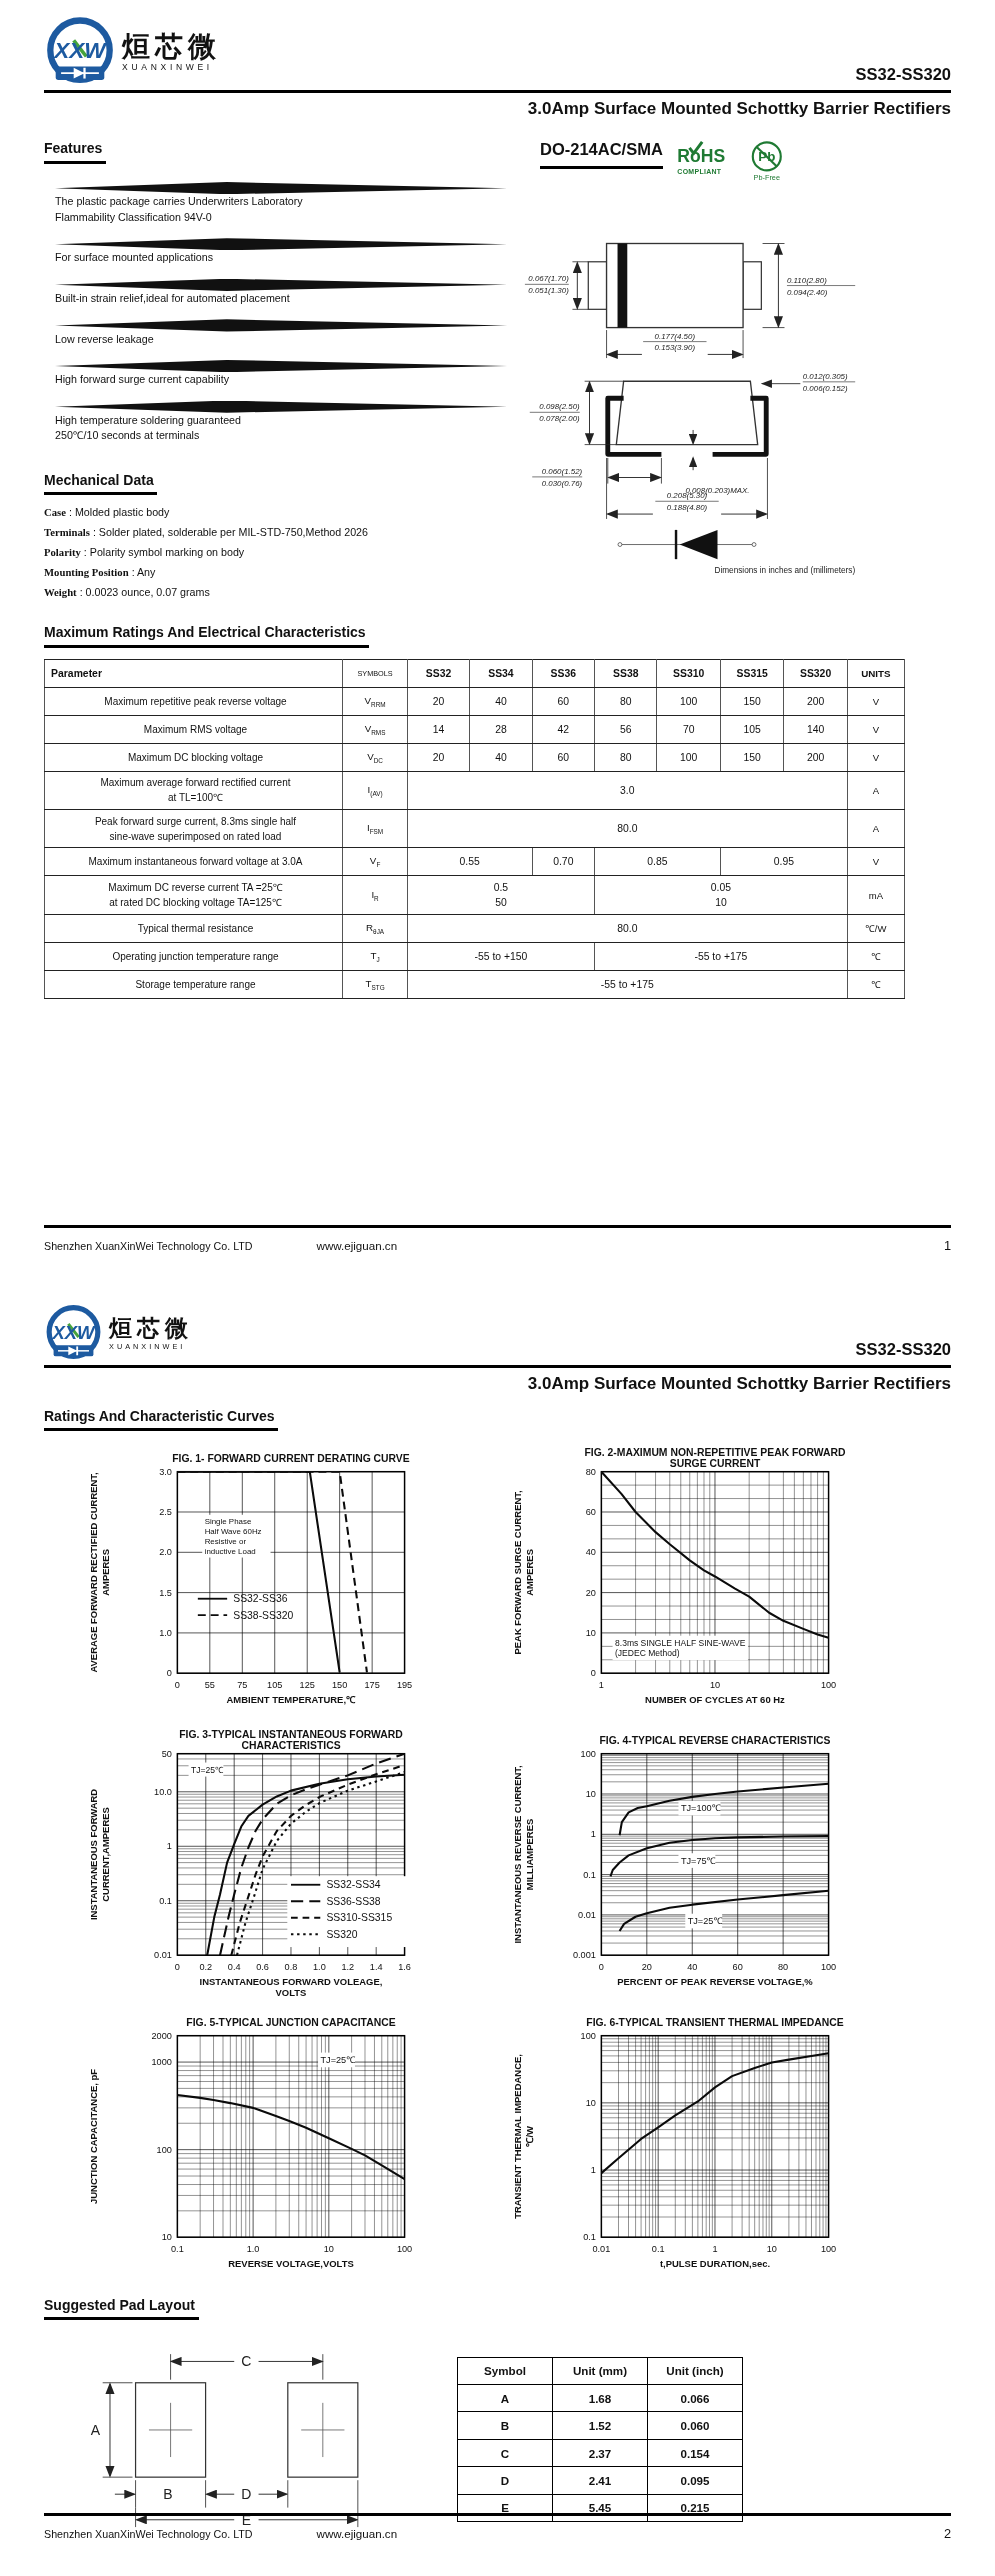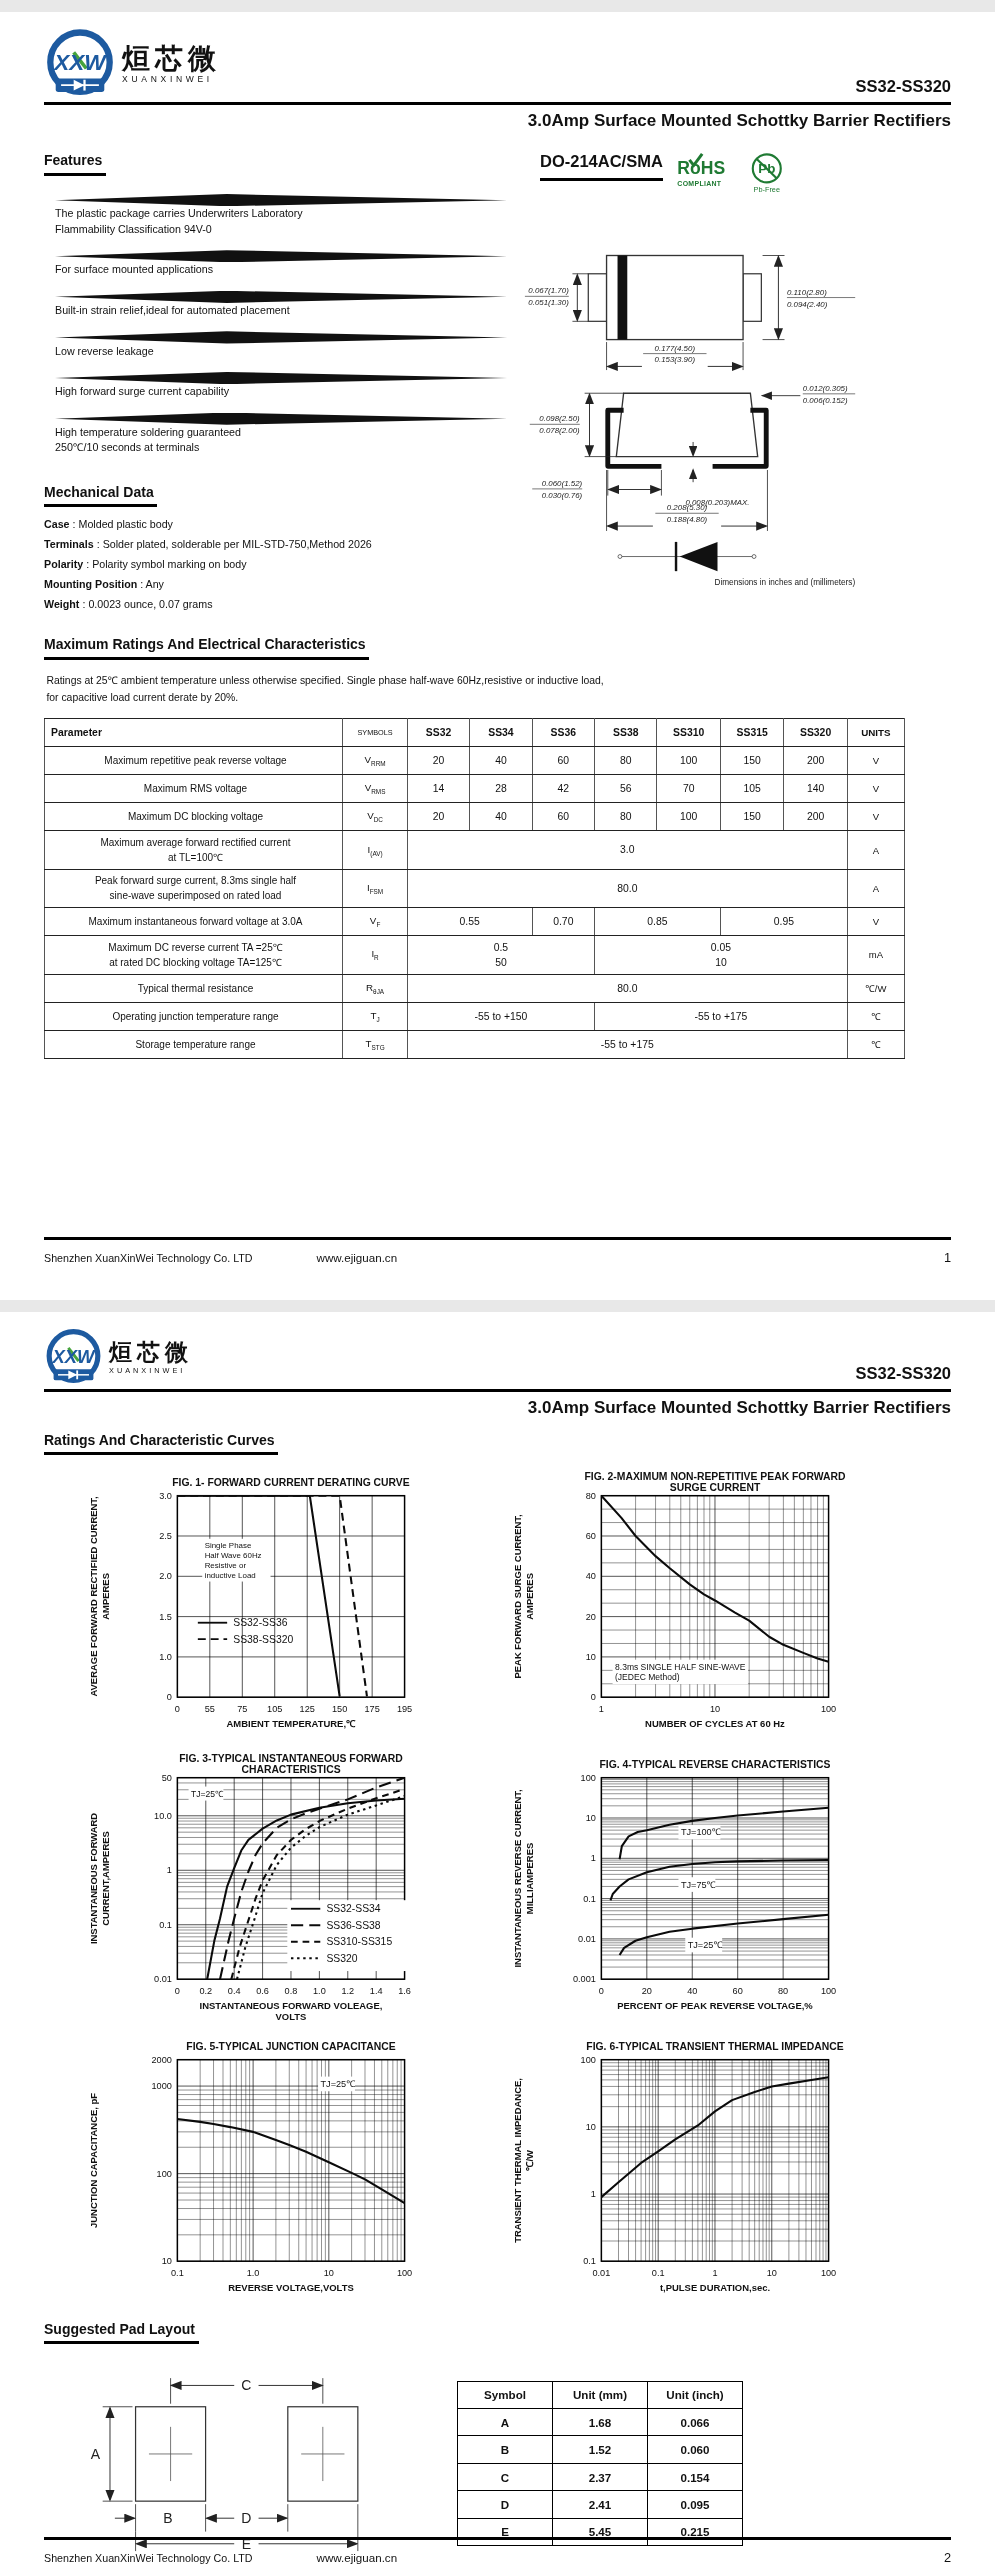--- a/index.html
+++ b/index.html
@@ -1,17 +1,17 @@
 <!DOCTYPE html>
 <html style="font-size:9.8px"><head>
 <meta charset="utf-8">
 <style>
   * { box-sizing: border-box; }
   body { margin:0; background:#e8e8e8; font-family:"Liberation Sans", sans-serif; color:#111; }
-  .page { position:relative; width:995px; height:1288px; background:#fff; margin:12px auto; overflow:hidden; }
+  .page { position:relative; width:995px; height:1288px; background:#fff; margin:0 auto; overflow:hidden; }
   .inner { padding:16px 44px 0 44px; }
 
   
   .hdr { display:flex; justify-content:space-between; align-items:flex-end; }
   .logo { display:flex; align-items:center; gap:6.1px; }
   .lgsvg { width:72px; height:72px; }
   .logo-cn { font-size:28px; font-weight:bold; letter-spacing:4.9px; line-height:1.05; }
   .logo-en { font-size:8.5px; letter-spacing:3.7px; margin-top:1.2px; }
   .sm .lgsvg { width:59px; height:59px; }
   .sm .logo-cn { font-size:23px; }
@@ -28,21 +28,21 @@
   .col-right { width:48%; }
 
   .feat-list { list-style:none; margin:2.4px 0 0 0; padding:0 0 0 11px; }
   .feat-item { display:flex; margin-bottom:8px;flex-direction:column; }
   .bullet { flex:0 0 12.2px; height:4.9px; margin:4.9px 8.5px 0 0; background:#111;
             clip-path:polygon(0 50%, 38% 0, 100% 50%, 38% 100%); }
   .fline { font-size:10.7px; line-height:1.45; }
 
   .mech { margin-top:28px; }
   .mrow { font-size:10.7px; margin-bottom:8px; }
-  .mlabel { font-weight:bold; }
+  .mlabel { font-weight:bold;font-family:Liberation Serif, serif; }
   .mval { margin-left:3px; }
 
   .pkg-head { display:flex; align-items:flex-start; gap:13.4px; margin-left:24.4px; }
   .pkg-title { font-size:16.5px; font-weight:bold; border-bottom:3.7px solid #000; padding-bottom:6.1px; }
   .pkg-svg text, .pad-svg text, .fig svg text { font-family:"Liberation Sans", sans-serif; }
   .dimtxt { font-size:13px; font-style:italic; fill:#222; }
 
   
   .ratings { margin-top:18.3px; }
   .notes { font-size:10.4px; line-height:1.65; margin:1.2px 0 12.2px 2.4px; }
@@ -248,24 +248,20 @@
           <polygon points="330,566 330,614 268,590" fill="#111"></polygon>
           <line x1="262" y1="566" x2="262" y2="614" stroke="#111" stroke-width="4"></line>
 
           <text x="556" y="636" text-anchor="end" font-size="13.5" fill="#222">Dimensions in inches and (millimeters)</text>
         </svg>
       </div>
     </div>
 
     <section class="ratings">
       <h2 class="sec-h">Maximum Ratings And Electrical Characteristics</h2>
-      <div class="notes">
-        <div>Ratings at 25℃ ambient temperature unless otherwise specified. Single phase half-wave 60Hz,resistive or inductive load,</div>
-        <div>for capacitive load current derate by 20%.</div>
-      </div>
       <table class="rat">
         <colgroup id="ratingsCols">
             <col style="width: 282px;">
             <col style="width: 61px;">
             <col style="width: 59px;">
             <col style="width: 59px;">
             <col style="width: 59px;">
             <col style="width: 59px;">
             <col style="width: 60px;">
             <col style="width: 60px;">

